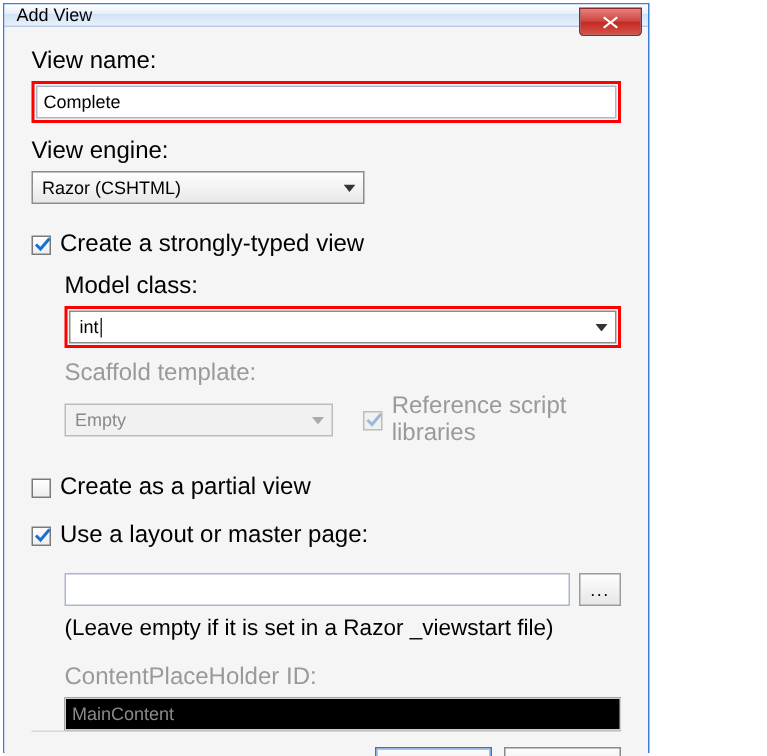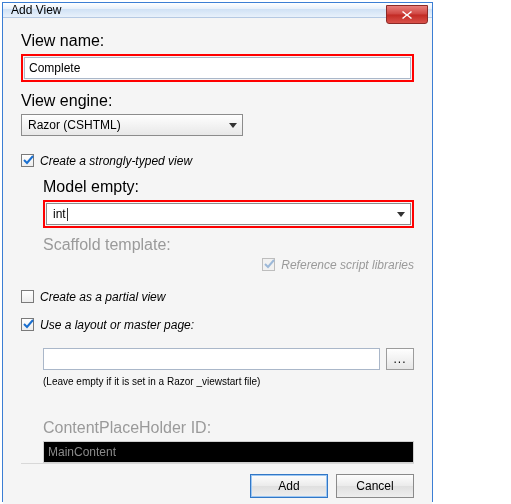--- a/index.html
+++ b/index.html
@@ -106,25 +106,24 @@
     width: 18px;
     height: 100%;
     display: flex;
     align-items: center;
     justify-content: center;
   }
   .combo .arrow svg path { fill:#333; }
   .combo.disabled .arrow svg path { fill:#aaa; }
   .checkbox-row {
     display: flex;
-    align-items: flex-start;
+    align-items: center;
     gap: 6px;
     margin: 8px 0 6px 0;
-    font-size: 12px;
-    font-style: italic;
+    font-size: 16px;
   }
   .checkbox-row.disabled { color:#9a9a9a; }
   .cb {
     width: 13px;
     height: 13px;
     border: 1px solid #7a7a7a;
     background: linear-gradient(to bottom,#fff,#ededed);
     position: relative;
     flex-shrink: 0;
   }
@@ -148,24 +147,24 @@
     height: 22px;
     border: 1px solid #9c9c9c;
     background: linear-gradient(to bottom,#fefefe,#e6e6e6);
     display:flex;
     align-items:center;
     justify-content:center;
     font-size:12px;
     letter-spacing:1px;
   }
   .hint {
-    font-size: 10px;
+    font-size: 15px;
     color: #000;
     margin-top: 6px;
-    margin-bottom: 32px;
+    margin-bottom: 16px;
   }
   .footer {
     margin-top: auto;
     border-top: 1px solid #d8d8d8;
     padding-top: 10px;
     display: flex;
     justify-content: flex-end;
     gap: 8px;
   }
   .btn {
@@ -227,35 +226,43 @@
     <div class="checkbox-row">
       <span class="cb checked">
         <svg width="13" height="13" viewBox="0 0 13 13">
             <path d="M2 6 L5 9 L11 2" stroke="#1a6fcf" stroke-width="2" fill="none"></path>
           </svg>
       </span>
       <span>Create a strongly-typed view</span>
     </div>
 
     <div class="indent-section">
-      <div class="label">Model empty:</div>
+      <div class="label">Model class:</div>
       <div class="highlight-wrap highlight-red" style="margin-bottom:8px;">
         <div class="combo full">
           <span>int</span>
           <span style="border-left:1px solid #333; height:13px; margin-left:1px;"></span>
           <span class="arrow">
             <svg width="8" height="5" viewBox="0 0 8 5">
                 <path d="M0 0 L8 0 L4 5 Z"></path>
               </svg>
           </span>
         </div>
       </div>
 
       <div class="label disabled">Scaffold template:</div>
       <div class="row-h" style="margin-bottom:10px;">
+        <div class="combo disabled" style="width:200px;">
+          <span>Empty</span>
+          <span class="arrow">
+            <svg width="8" height="5" viewBox="0 0 8 5">
+                <path d="M0 0 L8 0 L4 5 Z"></path>
+              </svg>
+          </span>
+        </div>
         <div class="spacer"></div>
         <div class="checkbox-row disabled" style="margin:0;">
           <span class="cb checked disabled">
             <svg width="13" height="13" viewBox="0 0 13 13">
                 <path d="M2 6 L5 9 L11 2" stroke="#9cb8d8" stroke-width="2" fill="none"></path>
               </svg>
           </span>
           <span>Reference script libraries</span>
         </div>
       </div>

